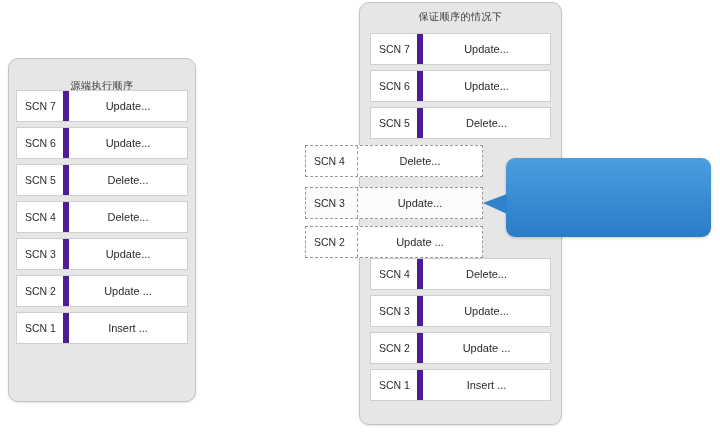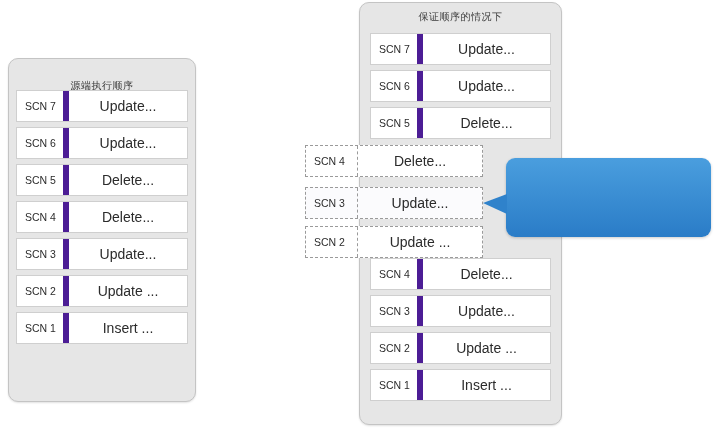--- a/index.html
+++ b/index.html
@@ -57,21 +57,21 @@
     font-size: 10.5px;
     color: #2b2b2b;
     border-right: 6px solid #4c1d95;
     box-sizing: border-box;
   }
   .row .op {
     flex: 1 1 auto;
     display: flex;
     align-items: center;
     justify-content: center;
-    font-size: 14px;
+    font-size: 11px;
     color: #2b2b2b;
   }
 
   
   .row.dashed {
     border: 1px dashed #9a9a9a;
     background: #ffffff;
   }
   .row.dashed .scn {
     border-right: 1px dashed #9a9a9a;

